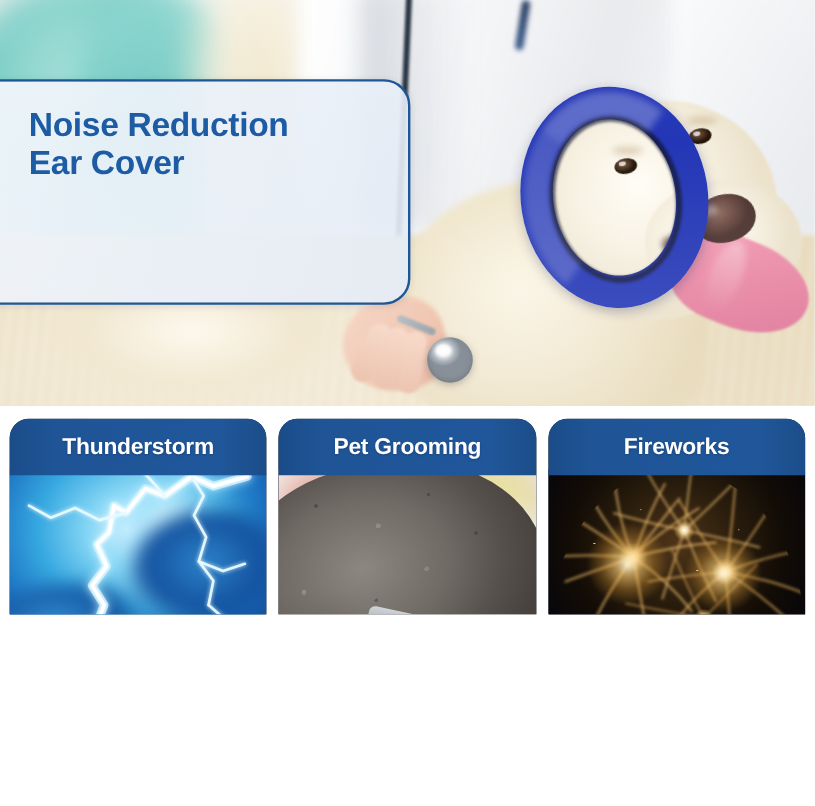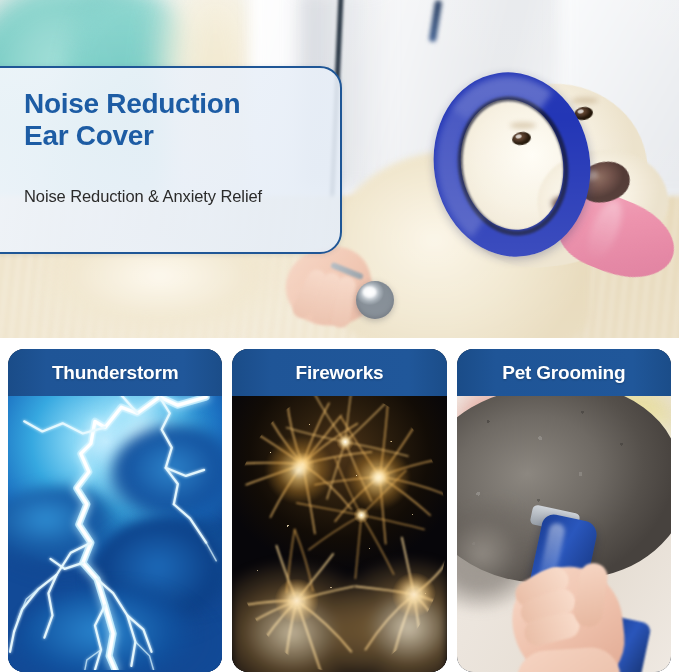--- a/index.html
+++ b/index.html
@@ -2,21 +2,21 @@
 <html><head>
 <meta charset="utf-8">
 <style>
   html,body{margin:0;padding:0;background:#ffffff;}
   body{
     font-family:"Liberation Sans", sans-serif;
     -webkit-font-smoothing:antialiased;
   }
   #page{
     position:relative;
-    width:679px;height:672px;
+    width:679px;height:512px;
     overflow:hidden;
     background:#ffffff;
   }
 
   
   .hero{
     position:absolute;left:0;top:0;width:679px;height:338px;
     overflow:hidden;
     background:#efeade;
   }
@@ -514,21 +514,20 @@
     <div class="hero-grain"></div>
 
     <div class="panel">
       <div class="panel-inner">
         <div class="headline">
           <span>Noise Reduction</span><br>
           <span>Ear Cover</span>
         </div>
         <div class="subline">
           <br>
-          <span>Noise Reduction &amp; Anxiety Relief</span>
         </div>
       </div>
     </div>
   </div>
 
   <div class="cards">
 
     <div class="card">
       <div class="card-head">
         <span class="card-title">Thunderstorm</span>
@@ -583,20 +582,44 @@
             <path d="M126 248 L140 262 L144 276"></path>
             <path d="M92 256 L78 266 L76 276"></path>
             <path d="M196 150 L206 168"></path>
           </g>
         </svg>
       </div>
     </div>
 
     <div class="card">
       <div class="card-head">
+        <span class="card-title">Pet Grooming</span>
+      </div>
+      <div class="card-img">
+        <div class="gr-bg"></div>
+        <div class="gr-pink"></div>
+        <div class="gr-yellow"></div>
+        <div class="gr-white"></div>
+        <div class="dog-fur"></div>
+        <div class="fur-wisp"></div>
+        <div class="clipper-blade"></div>
+        <div class="clipper"></div>
+        <div class="clipper-btn"></div>
+        <div class="clipper-low"></div>
+        <div class="gr-hand"></div>
+        <div class="gr-finger gf1"></div>
+        <div class="gr-finger gf2"></div>
+        <div class="gr-finger gf3"></div>
+        <div class="gr-thumb"></div>
+        <div class="gr-wrist"></div>
+      </div>
+    </div>
+
+    <div class="card">
+      <div class="card-head">
         <span class="card-title">Fireworks</span>
       </div>
       <div class="card-img">
         <div class="fw-sky"></div>
         <svg class="rays" viewBox="0 0 212 276" preserveAspectRatio="none" style="position:absolute;inset:0;width:100%;height:100%;">
           <defs>
             <filter id="fwglow" x="-50%" y="-50%" width="200%" height="200%">
               <feGaussianBlur stdDeviation="1.1"></feGaussianBlur>
             </filter>
             <radialGradient id="coreg">
@@ -689,38 +712,14 @@
           <circle cx="64" cy="206" r="22" fill="url(#coreg)"></circle>
           <circle cx="180" cy="200" r="22" fill="url(#coreg)"></circle>
         </svg>
         <div class="burst" style="left:10%;top:12%;width:42%;height:32%;"></div>
         <div class="burst" style="left:48%;top:16%;width:40%;height:30%;"></div>
         <div class="spark-field"></div>
         <div class="fw-bottom-glow"></div>
       </div>
     </div>
 
-    <div class="card">
-      <div class="card-head">
-        <span class="card-title">Pet Grooming</span>
-      </div>
-      <div class="card-img">
-        <div class="gr-bg"></div>
-        <div class="gr-pink"></div>
-        <div class="gr-yellow"></div>
-        <div class="gr-white"></div>
-        <div class="dog-fur"></div>
-        <div class="fur-wisp"></div>
-        <div class="clipper-blade"></div>
-        <div class="clipper"></div>
-        <div class="clipper-btn"></div>
-        <div class="clipper-low"></div>
-        <div class="gr-hand"></div>
-        <div class="gr-finger gf1"></div>
-        <div class="gr-finger gf2"></div>
-        <div class="gr-finger gf3"></div>
-        <div class="gr-thumb"></div>
-        <div class="gr-wrist"></div>
-      </div>
-    </div>
-
   </div>
 </div>
 
 </body></html>

